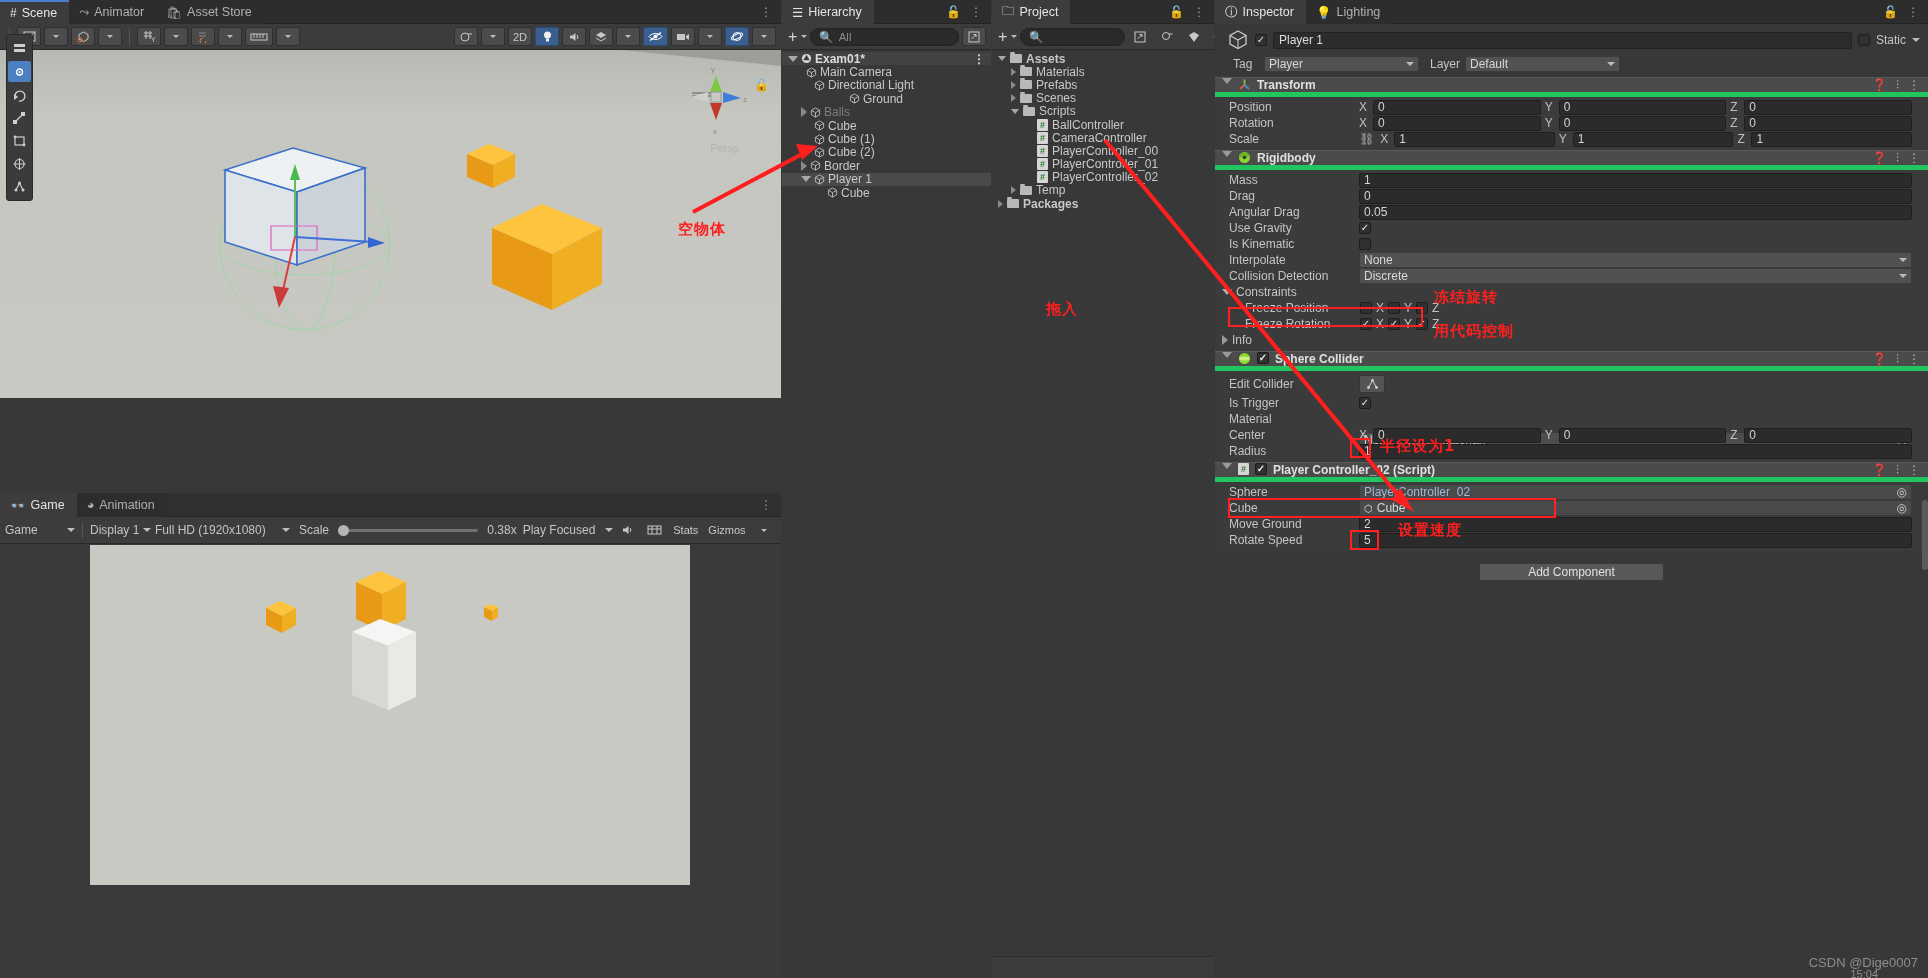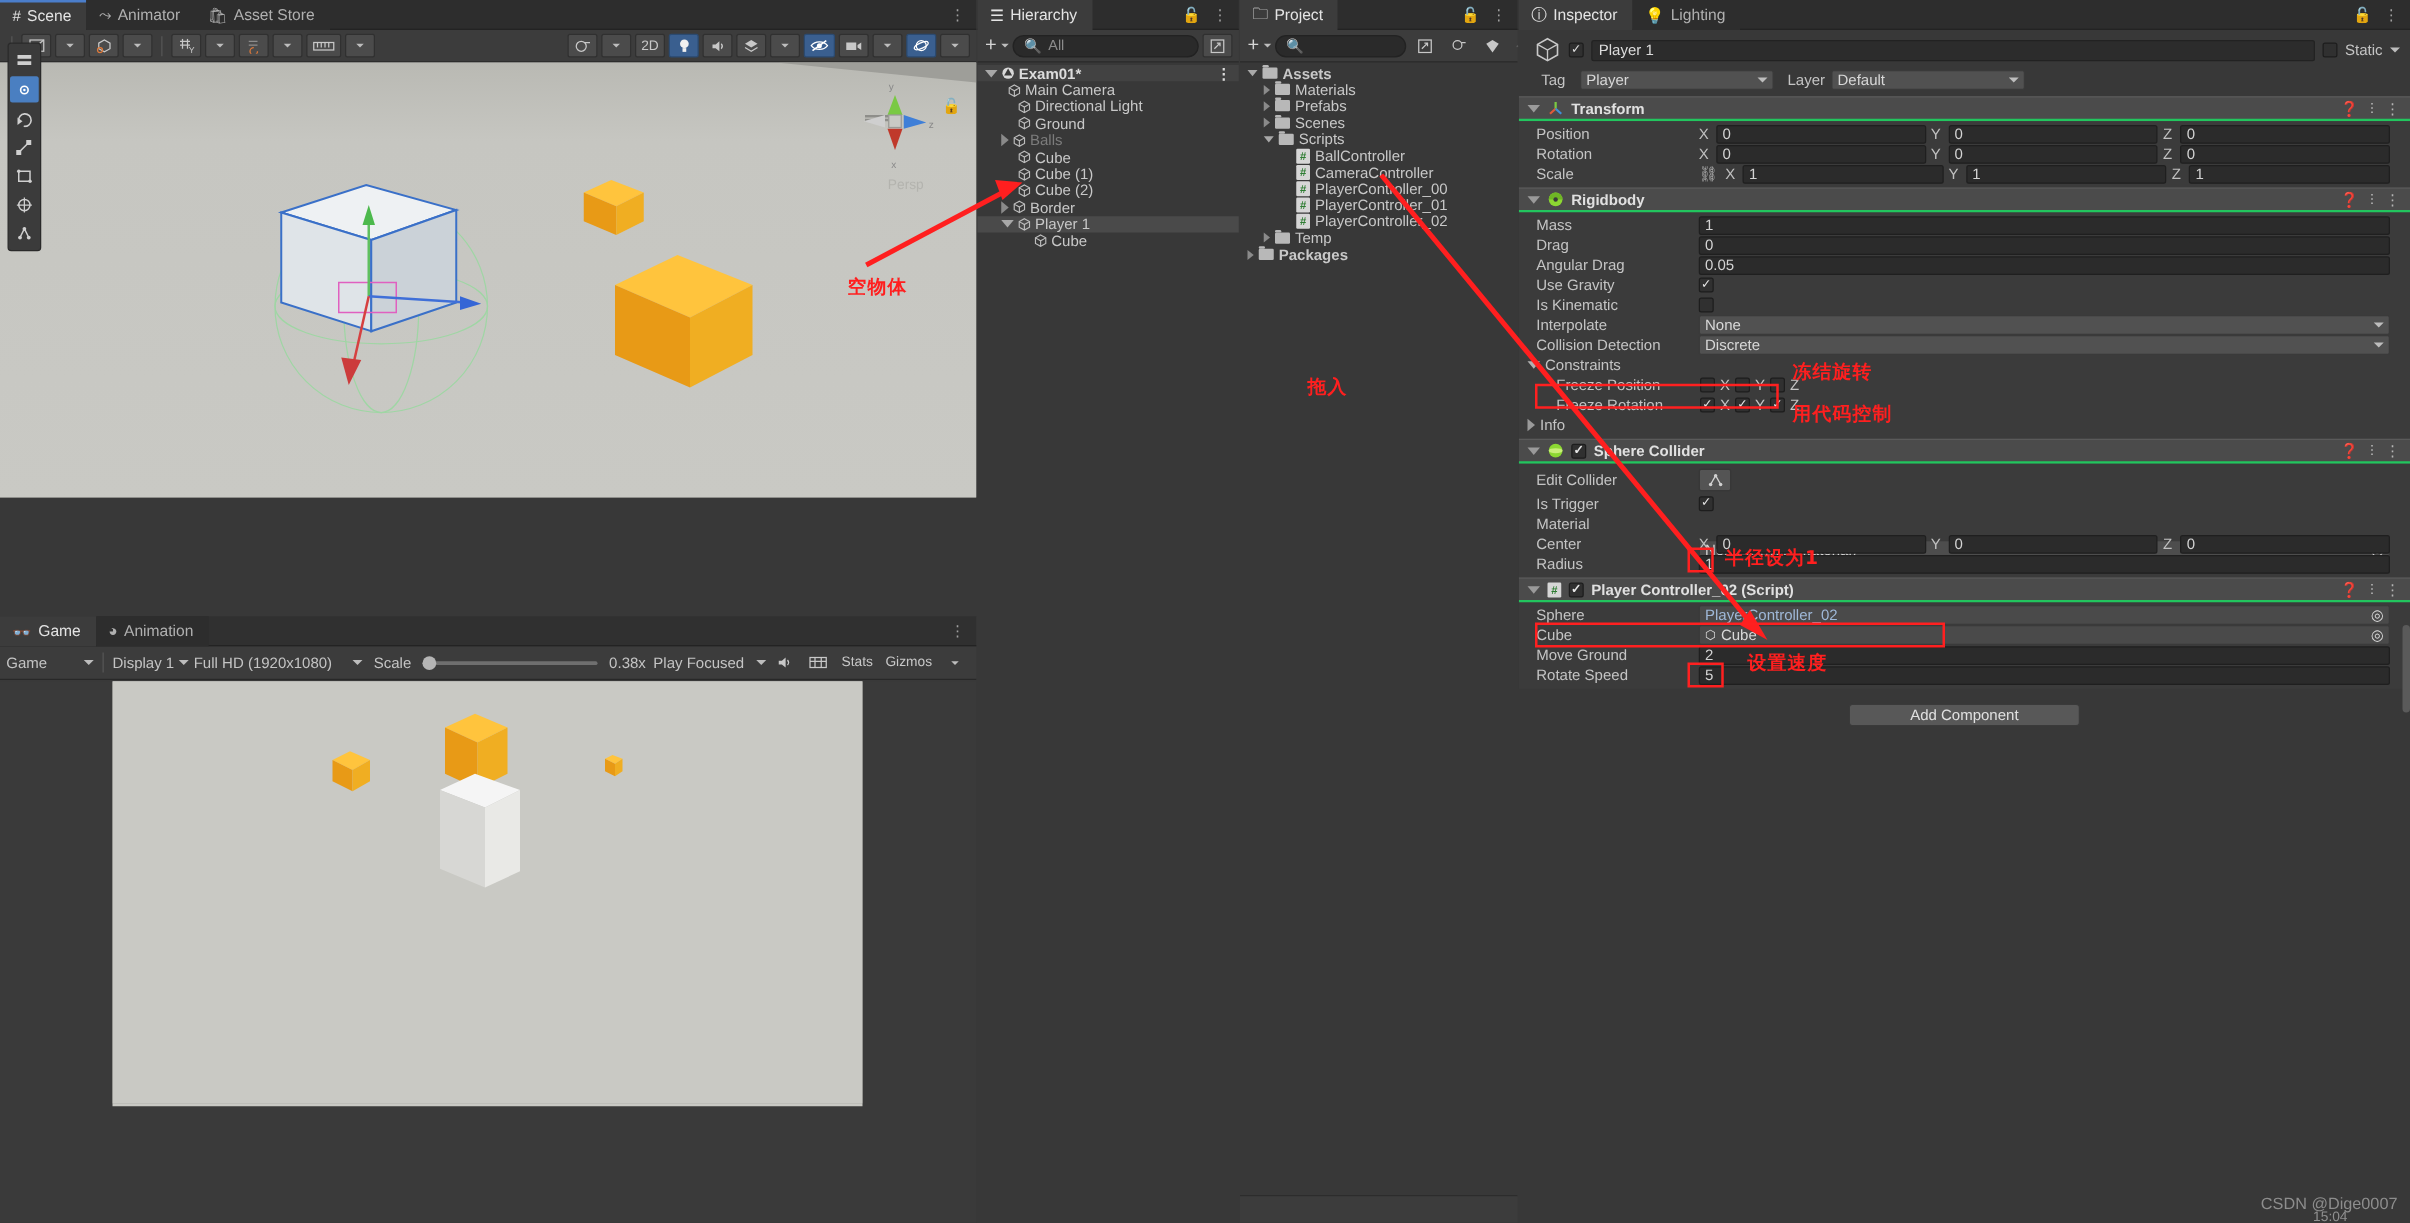--- a/index.html
+++ b/index.html
@@ -124,22 +124,22 @@
   .chk { width:12px;height:12px;background:#303030;border:1px solid #1d1d1d;border-radius:2px;flex:none;
          display:flex;align-items:center;justify-content:center;color:#e0e0e0;font-size:10px;line-height:1;}
   .chk.checked::after{content:"✓";}
   .taglayer { display:flex; align-items:center; gap:5px; padding:2px 8px 5px 18px; font-size:12px;}
   .popup {
     height:16px; background:#515151; border:1px solid #3a3a3a; border-radius:2px;
     display:flex; align-items:center; padding:0 4px; color:#d8d8d8; font-size:12px; flex:1;
   }
   .popup .caret{margin-left:auto;}
   .comp-head {
-    height:20px; background:#4b4b4b; border-top:1px solid #5a5a5a; border-bottom:2px solid #22c55e;
-    display:flex; align-items:center; gap:6px; padding:0 8px 0 7px; font-weight:bold; color:#e0e0e0; font-size:12px;
+    height:20px; background:#4b4b4b; border-top:1px solid #5a5a5a; border-bottom:5px solid #22c55e;
+    display:flex; gap:6px; padding:0 8px 0 7px; font-weight:bold; color:#e0e0e0; font-size:12px;
   }
   .comp-head .hicons { margin-left:auto; display:flex; align-items:center; gap:9px; font-weight:normal; color:#b5b5b5;}
   .comp-body { background:#3b3b3b; padding:2px 0 3px 0; }
   .frow { height:16px; display:flex; align-items:center; font-size:12px; color:#c4c4c4; padding-left:14px;}
   .flabel { width:130px; flex:none; }
   .num {
     height:15px; background:#2b2b2b; border:1px solid #1f1f1f; border-radius:2px;
     color:#d4d4d4; font-size:12px; display:flex; align-items:center; padding:0 4px;
   }
   .vec { display:flex; align-items:center; gap:4px; flex:1; padding-right:16px;}
@@ -546,21 +546,21 @@
           <span>Main Camera</span>
         </div>
         <div class="hrow" style="padding-left: 19px; height: 13.4px;">
           <span style="width:10px;display:inline-block;flex:none;"></span>
           <svg class="cube-ico" viewBox="0 0 12 12">
             <path d="M6 1 L10.5 3.6 V8.4 L6 11 L1.5 8.4 V3.6 Z" fill="none" stroke="#bdbdbd"></path>
             <path d="M1.5 3.6 L6 6.2 L10.5 3.6 M6 6.2 V11" fill="none" stroke="#bdbdbd"></path>
           </svg>
           <span>Directional Light</span>
         </div>
-        <div class="hrow" style="padding-left: 19px; height: 13.4px;">
+        <div class="hrow" style="padding-left: 19px; height: 13.4px; margin-left: 35px;">
           <span style="width:10px;display:inline-block;flex:none;"></span>
           <svg class="cube-ico" viewBox="0 0 12 12">
             <path d="M6 1 L10.5 3.6 V8.4 L6 11 L1.5 8.4 V3.6 Z" fill="none" stroke="#bdbdbd"></path>
             <path d="M1.5 3.6 L6 6.2 L10.5 3.6 M6 6.2 V11" fill="none" stroke="#bdbdbd"></path>
           </svg>
           <span>Ground</span>
         </div>
         <div class="hrow dim" style="padding-left: 19px; height: 13.4px;">
           <span class="tri" style="border-left-color:#8a8a8a;flex:none;"></span>
           <svg class="cube-ico" viewBox="0 0 12 12">

